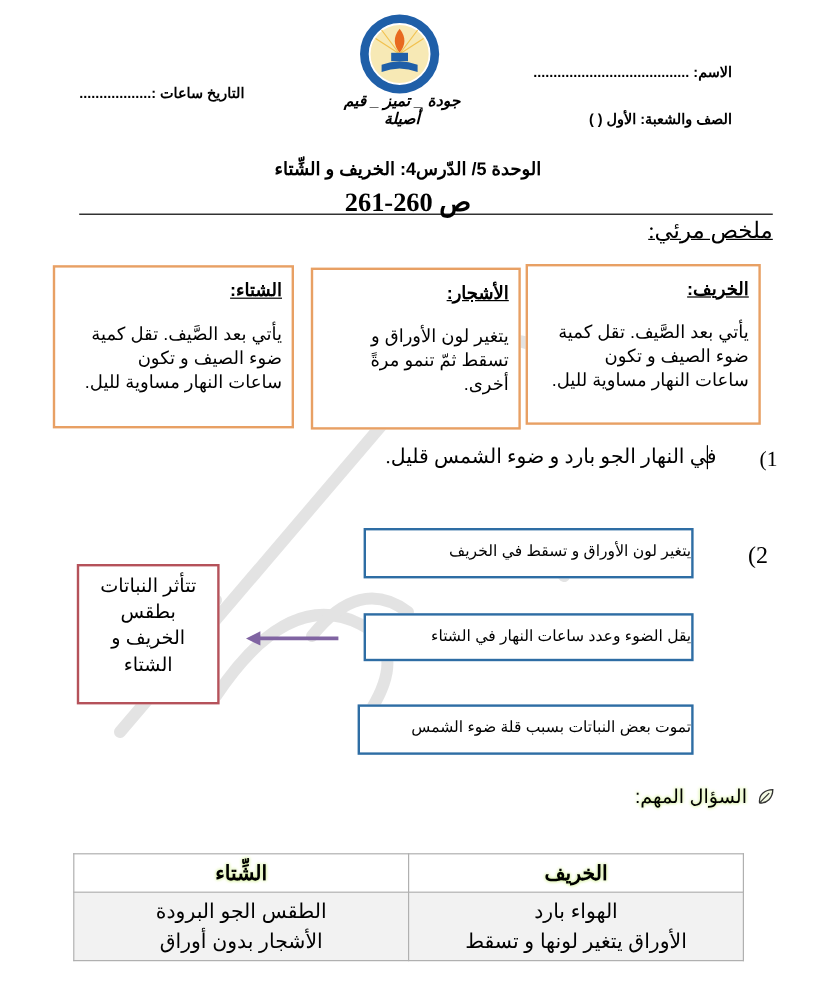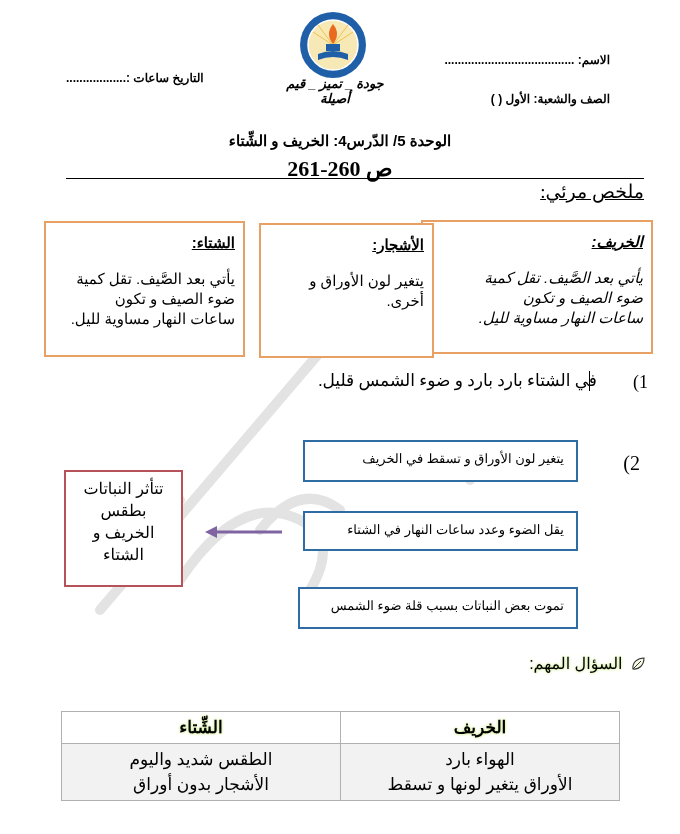--- a/index.html
+++ b/index.html
@@ -23,34 +23,34 @@
     .hr { left: 66px; top: 178px; width: 578px; height: 0; border-top: 1.2px solid #000; }
     .summary-heading { right: 36px; top: 180px; font-size: 19px; font-family: "Liberation Serif", serif; text-decoration: underline; direction: rtl; }
 
     
     .sbox {
       position: absolute; border: 2.5px solid #e8a064; background: #fff;
       direction: rtl; padding: 10px 8px 6px 8px; box-sizing: border-box;
       font-size: 15px; line-height: 20px;
     }
     .sbox .shead { font-weight: bold; text-decoration: underline; font-size: 15px; margin-bottom: 16px; }
-    .box-autumn { left: 421px; top: 220px; width: 232px; height: 134px; font-style: italic; }
+    .box-autumn { left: 438px; top: 220px; width: 196px; height: 134px; }
     .box-trees { left: 259px; top: 223px; width: 175px; height: 135px; }
     .box-winter { left: 44px; top: 221px; width: 201px; height: 136px; }
 
     
     .q1-num { right: 32px; top: 372px; font-size: 18px; font-family: "Liberation Serif", serif; }
     .q1-text { right: 83px; top: 370px; font-size: 17px; font-family: "Liberation Serif", serif; direction: rtl; }
     .q1-bar { right: 90px; top: 371px; width: 0; height: 20px; border-left: 1px solid #000; }
 
     
     .q2-num { right: 40px; top: 452px; font-size: 20px; font-family: "Liberation Serif", serif; }
     .fbox {
       position: absolute; border: 2px solid #2e6da4; background: #fff; direction: rtl;
-      box-sizing: border-box; font-size: 13px; padding: 9px 12px; white-space: nowrap;
+      box-sizing: border-box; font-size: 13px; padding: 9px 0; white-space: nowrap;
     }
     .fb-1 { left: 303px; top: 440px; width: 275px; height: 42px; }
     .fb-2 { left: 303px; top: 511px; width: 275px; height: 40px; }
     .fb-3 { left: 298px; top: 587px; width: 280px; height: 42px; }
     .arrow { left: 205px; top: 525px; width: 78px; height: 14px; }
     .result-box {
       left: 64px; top: 470px; width: 119px; height: 117px; box-sizing: border-box;
       border: 2px solid #b5525a; background: #fff; text-align: center; direction: rtl;
       font-size: 16px; line-height: 22px; padding-top: 6px;
     }
@@ -111,32 +111,33 @@
 
 <div class="sbox box-autumn">
   <div class="shead">الخريف:</div>
   <div>يأتي بعد الصَّيف. تقل كمية</div>
   <div>ضوء الصيف و تكون</div>
   <div>ساعات النهار مساوية لليل.</div>
 </div>
 <div class="sbox box-trees">
   <div class="shead">الأشجار:</div>
   <div>يتغير لون الأوراق و</div>
+  <div>تسقط ثمّ تنمو مرةً</div>
   <div>أخرى.</div>
 </div>
 <div class="sbox box-winter">
   <div class="shead">الشتاء:</div>
   <div>يأتي بعد الصَّيف. تقل كمية</div>
   <div>ضوء الصيف و تكون</div>
   <div>ساعات النهار مساوية لليل.</div>
 </div>
 
 <div class="abs q1-num">(1</div>
 <div class="abs q1-bar"></div>
-<div class="abs q1-text">في الشتاء بارد بارد و ضوء الشمس قليل.</div>
+<div class="abs q1-text">في النهار الجو بارد و ضوء الشمس قليل.</div>
 
 <div class="abs q2-num">(2</div>
 <div class="fbox fb-1">يتغير لون الأوراق و تسقط في الخريف</div>
 <div class="fbox fb-2">يقل الضوء وعدد ساعات النهار في الشتاء</div>
 <div class="fbox fb-3">تموت بعض النباتات بسبب قلة ضوء الشمس</div>
 
 <svg class="abs arrow" viewBox="0 0 78 14">
   <line x1="10" y1="7" x2="77" y2="7" stroke="#8064a2" stroke-width="3"></line>
   <polygon points="0,7 12,1 12,13" fill="#8064a2"></polygon>
 </svg>
@@ -163,18 +164,18 @@
       <th><span>الشِّتاء</span></th>
     </tr>
   </thead>
   <tbody>
     <tr>
       <td>
         <div>الهواء بارد</div>
         <div>الأوراق يتغير لونها و تسقط</div>
       </td>
       <td>
-        <div>الطقس شديد واليوم</div>
+        <div>الطقس الجو البرودة</div>
         <div>الأشجار بدون أوراق</div>
       </td>
     </tr>
   </tbody>
 </table>
 
 </body></html>

